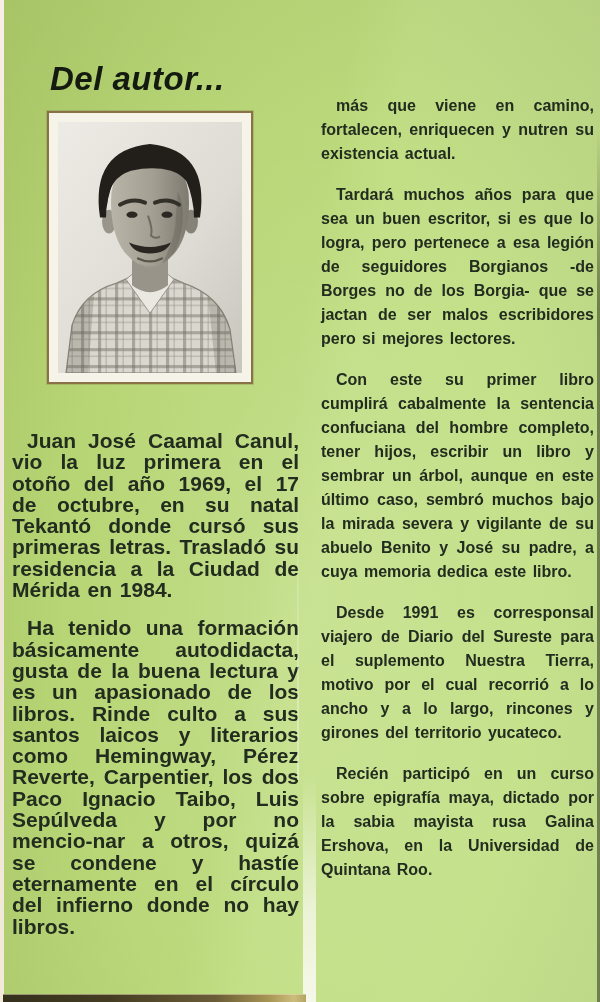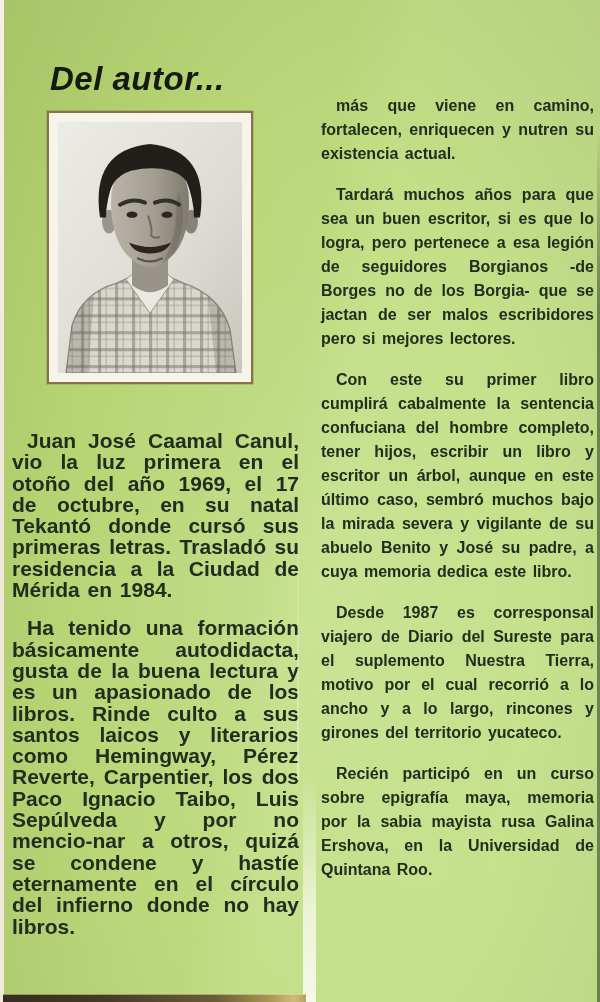--- a/index.html
+++ b/index.html
@@ -112,23 +112,23 @@
   </div>
 
   <div class="col col-left">
     <p>Juan José Caamal Canul, vio la luz primera en el otoño del año 1969, el 17 de octubre, en su natal Tekantó donde cursó sus primeras letras. Trasladó su residencia a la Ciudad de Mérida en 1984.</p>
     <p>Ha tenido una formación básicamente autodidacta, gusta de la buena lectura y es un apasionado de los libros. Rinde culto a sus santos laicos y literarios como Hemingway, Pérez Reverte, Carpentier, los dos Paco Ignacio Taibo, Luis Sepúlveda y por no mencio-nar a otros, quizá se condene y hastíe eternamente en el círculo del infierno donde no hay libros.</p>
   </div>
 
   <div class="col col-right">
     <p>más que viene en camino, fortalecen, enriquecen y nutren su existencia actual.</p>
     <p>Tardará muchos años para que sea un buen escritor, si es que lo logra, pero pertenece a esa legión de seguidores Borgianos -de Borges no de los Borgia- que se jactan de ser malos escribidores pero si mejores lectores.</p>
-    <p>Con este su primer libro cumplirá cabalmente la sentencia confuciana del hombre completo, tener hijos, escribir un libro y escritor un árbol, aunque en este último caso, sembró muchos bajo la mirada severa y vigilante de su abuelo Benito y José su padre, a cuya memoria dedica este libro.</p>
-    <p>Desde 1987 es corresponsal viajero de Diario del Sureste para el suplemento Nuestra Tierra, motivo por el cual recorrió a lo ancho y a lo largo, rincones y girones del territorio yucateco.</p>
-    <p>Recién participó en un curso sobre epigrafía maya, memoria por la sabia mayista rusa Galina Ershova, en la Universidad de Quintana Roo.</p>
+    <p>Con este su primer libro cumplirá cabalmente la sentencia confuciana del hombre completo, tener hijos, escribir un libro y sembrar un árbol, aunque en este último caso, sembró muchos bajo la mirada severa y vigilante de su abuelo Benito y José su padre, a cuya memoria dedica este libro.</p>
+    <p>Desde 1991 es corresponsal viajero de Diario del Sureste para el suplemento Nuestra Tierra, motivo por el cual recorrió a lo ancho y a lo largo, rincones y girones del territorio yucateco.</p>
+    <p>Recién participó en un curso sobre epigrafía maya, dictado por la sabia mayista rusa Galina Ershova, en la Universidad de Quintana Roo.</p>
   </div>
 
   <div class="crease-line"></div>
   <div class="crease"></div>
   <div class="bottom-strip"></div>
   <div class="edge-right"></div>
 
 </div>
 
 </body></html>

